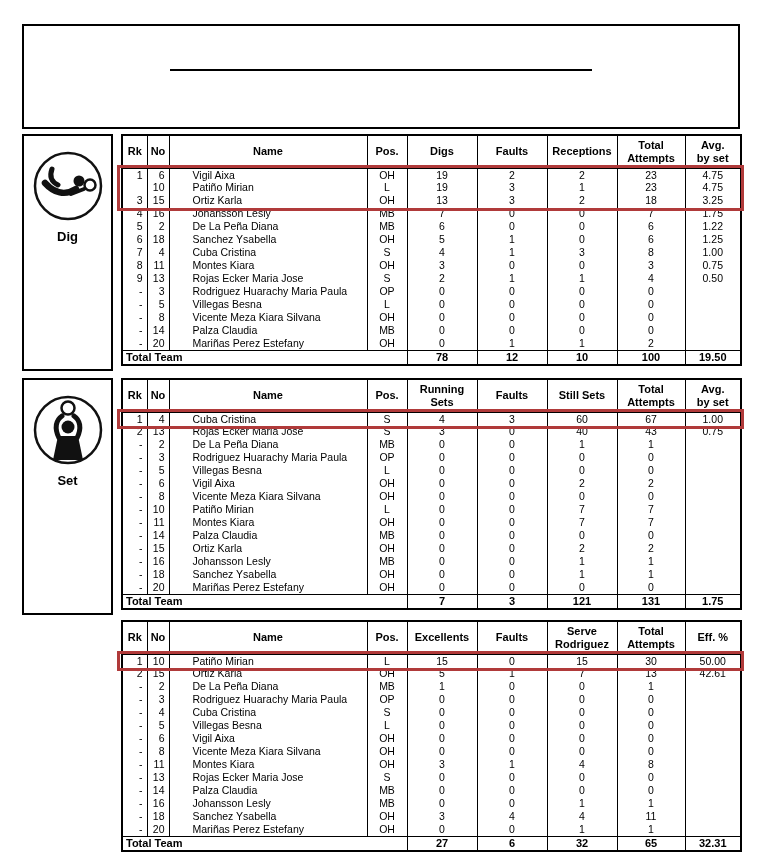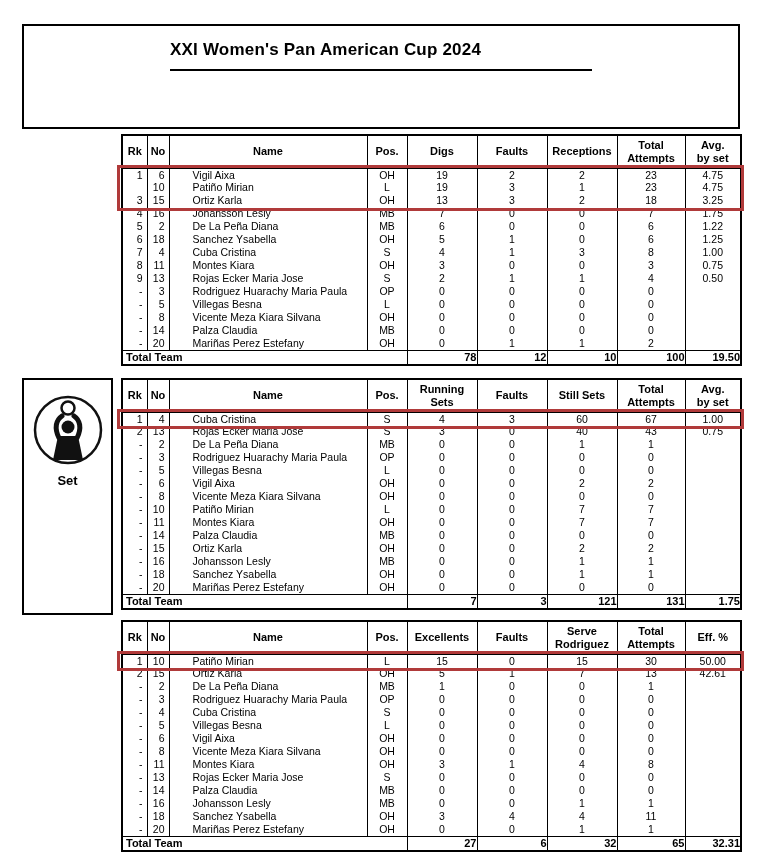--- a/index.html
+++ b/index.html
@@ -58,40 +58,52 @@
   }
   table.stats td {
     height:13px; font-size:10.5px; line-height:1; vertical-align:middle;
     overflow:hidden; white-space:nowrap;
   }
   table.stats th.vline, table.stats td.vline { border-right:1px solid #000; }
   table.stats td.c-rk, table.stats td.c-no { text-align:right; padding-right:4px; }
   table.stats td.c-name { text-align:left; padding-left:23px; }
   table.stats td.c-mid { text-align:center; }
   table.stats tr.total-row td {
-    border-top:1.5px solid #000; font-weight:bold; height:15px; font-size:11px;text-align:right;
+    border-top:1.5px solid #000; font-weight:bold; height:15px; font-size:11px;
   }
   table.stats tr.total-row td.t-label { text-align:left; padding-left:3px; }
 
   .hl-box {
     position:absolute; left:-4px; width:627px;
     border:3px solid #b03a3a; pointer-events:none;
   }
 
   svg .stroke { stroke:#111; fill:none; stroke-linecap:round; }
 </style>
 </head>
 <body>
 
 <div class="header-box">
-  <div class="page-title">XXI Women's Pan American Cup 2024</div>
   <div class="title-underline"></div>
 </div>
 
 <div class="section sec-1">
+  <div class="icon-box">
+    <div class="icon-wrap">
+      <svg width="74" height="74" viewBox="0 0 74 74">
+        <circle cx="37" cy="37" r="33" class="stroke" stroke-width="2.5"></circle>
+        <path d="M21,20 C18,28 21,33 27,36" class="stroke" stroke-width="5"></path>
+        <path d="M14,34 C23,44 34,47 45,40" class="stroke" stroke-width="6.5"></path>
+        <circle cx="48" cy="32" r="5.5" fill="#111"></circle>
+        <path d="M40,45 L53,40" class="stroke" stroke-width="4"></path>
+        <circle cx="59" cy="36" r="5.5" class="stroke" stroke-width="2.5"></circle>
+      </svg>
+    </div>
+    <div class="icon-label">Dig</div>
+  </div>
   <div class="table-box">
     <table class="stats">
         <colgroup>
           <col style="width: 25px;">
           <col style="width: 22px;">
           <col style="width: 198px;">
           <col style="width: 40px;">
           <col style="width: 70px;">
           <col style="width: 70px;">
           <col style="width: 70px;">

